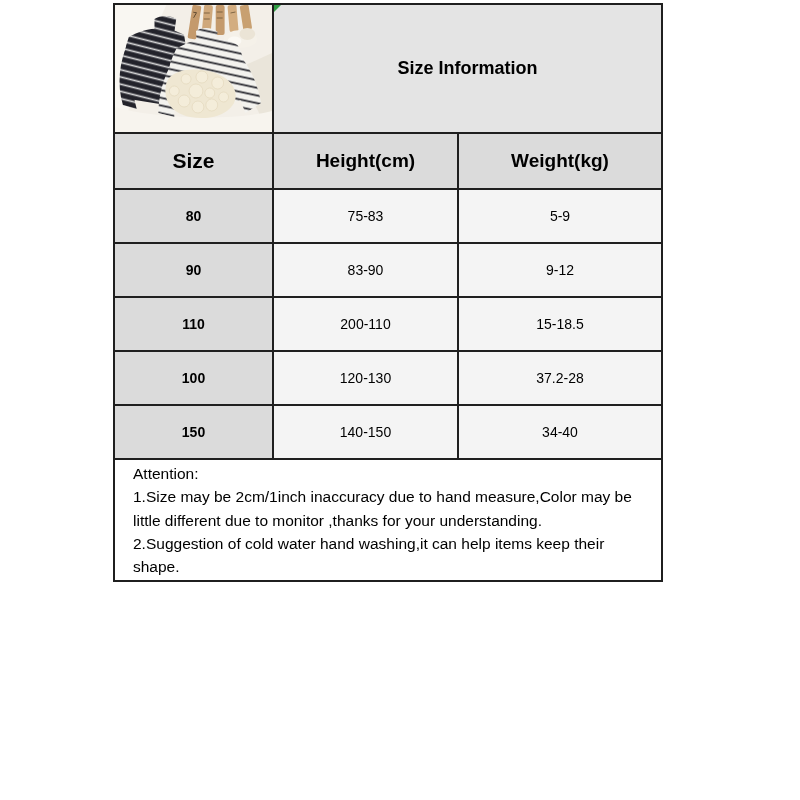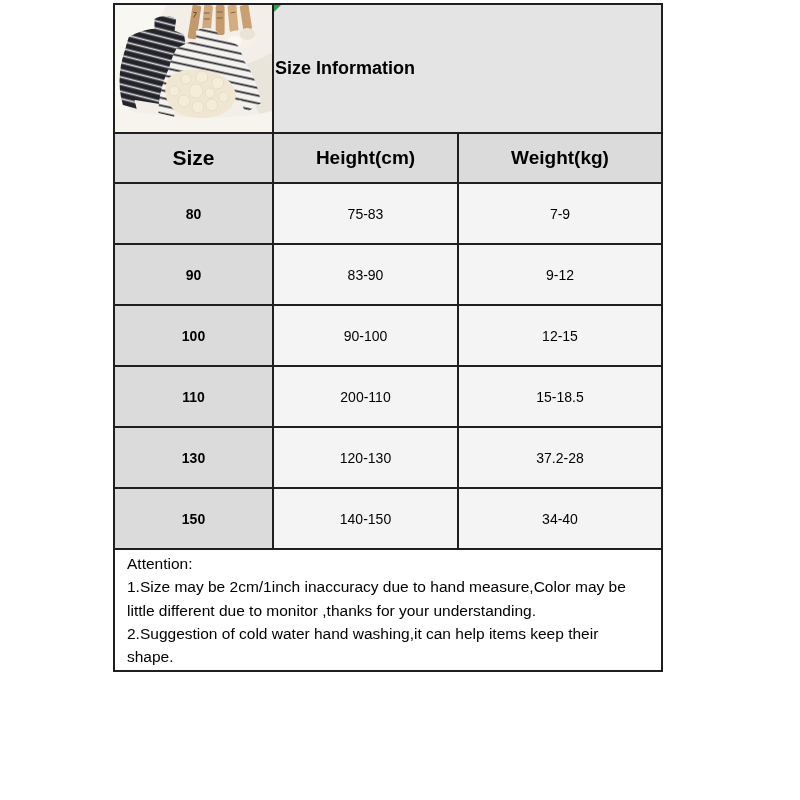--- a/index.html
+++ b/index.html
@@ -13,42 +13,42 @@
     border:2px solid #1f1f1f;
   }
   table.size-table td,table.size-table th{
     border:2px solid #1f1f1f;overflow:hidden;
   }
   
   tr.photo-row{height:127px;}
   td.photo-cell{padding:0;background:#f3efe8;}
   td.photo-cell svg{display:block;width:100%;height:127px;}
   td.title-cell{
-    position:relative;background:#e4e4e4;vertical-align:middle;
+    position:relative;background:#e4e4e4;text-align:center;vertical-align:middle;
   }
   .title-text{font-size:18px;font-weight:bold;}
   .corner-triangle{
     position:absolute;top:0;left:0;width:0;height:0;
     border-top:7px solid #2f9e44;border-right:7px solid transparent;
   }
   
-  tr.head-row{height:50px;padding-left:26px;}
+  tr.head-row{height:56px;padding-left:26px;}
   tr.head-row th{background:#dbdbdb;text-align:center;vertical-align:middle;font-weight:bold;}
   th.size-head{font-size:21px;}
   th.col-head{font-size:19px;}
   
-  tr.data-row{height:61px;}
+  tr.data-row{height:54px;}
   tr.data-row td{text-align:center;vertical-align:middle;font-size:14px;}
   td.size-val{background:#dbdbdb;font-weight:bold;}
   td.data-val{background:#f4f4f4;font-weight:normal;}
   
   tr.attention-row{height:100px;}
   td.attention-cell{
     background:#ffffff;vertical-align:top;text-align:left;
-    padding:2px 12px;font-size:15.5px;line-height:1.5;
+    padding:2px 18px;font-size:15.5px;line-height:1.5;
   }
 </style>
 </head>
 <body>
 
 <div class="screen">
   <table class="size-table">
     <colgroup>
       <col style="width:159px">
       <col style="width:185px">
@@ -129,39 +129,34 @@
 
     <tr class="head-row">
       <th class="size-head">Size</th>
       <th class="col-head">Height(cm)</th>
       <th class="col-head">Weight(kg)</th>
     </tr>
 
     <tr class="data-row">
       <td class="size-val">80</td>
       <td class="data-val">75-83</td>
-      <td class="data-val">7-9</td>
+      <td class="data-val">5-9</td>
     </tr>
     <tr class="data-row">
       <td class="size-val">90</td>
       <td class="data-val">83-90</td>
       <td class="data-val">9-12</td>
     </tr>
     <tr class="data-row">
-      <td class="size-val">100</td>
-      <td class="data-val">90-100</td>
-      <td class="data-val">12-15</td>
-    </tr>
-    <tr class="data-row">
       <td class="size-val">110</td>
       <td class="data-val">200-110</td>
       <td class="data-val">15-18.5</td>
     </tr>
     <tr class="data-row">
-      <td class="size-val">130</td>
+      <td class="size-val">100</td>
       <td class="data-val">120-130</td>
       <td class="data-val">37.2-28</td>
     </tr>
     <tr class="data-row">
       <td class="size-val">150</td>
       <td class="data-val">140-150</td>
       <td class="data-val">34-40</td>
     </tr>
 
     <tr class="attention-row">

